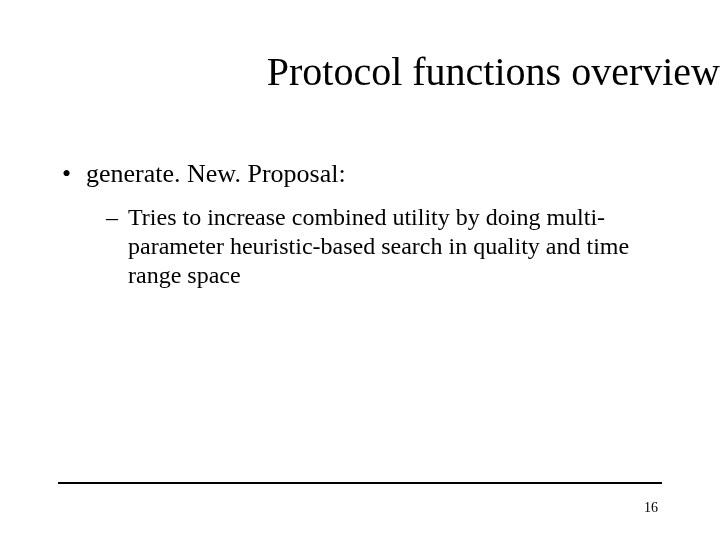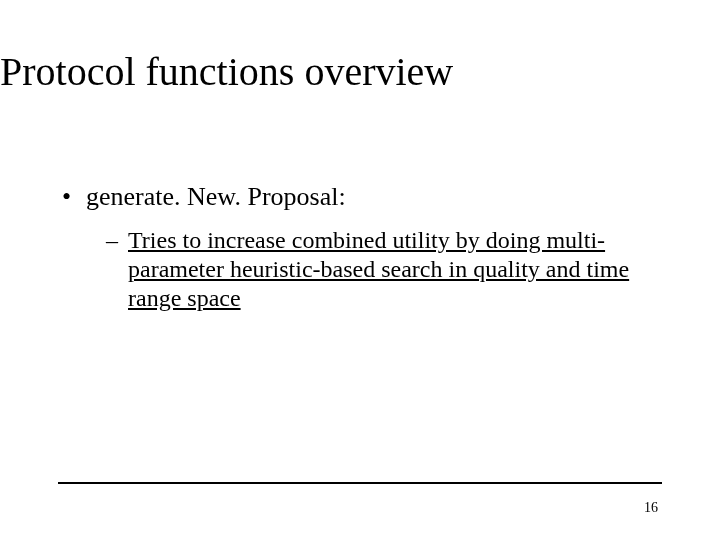--- a/index.html
+++ b/index.html
@@ -16,32 +16,31 @@
     position: relative;
     width: 720px;
     height: 540px;
     box-sizing: border-box;
   }
   .title {
     position: absolute;
     top: 48px;
     left: 0;
     width: 720px;
-    text-align: left;
+    text-align: right;
     font-size: 40px;
     font-weight: 400;
   }
   .body {
     position: absolute;
     top: 158px;
     left: 62px;
     right: 60px;
     font-size: 26px;
     line-height: 1.2;
-    margin-top: 23px;
   }
   .lvl1 {
     margin: 0 0 14px 0;
   }
   .lvl1 .bullet {
     display: inline-block;
     width: 24px;
     vertical-align: top;
   }
   .lvl1 .text {
@@ -55,21 +54,20 @@
   }
   .lvl2 .dash {
     display: inline-block;
     width: 22px;
     vertical-align: top;
   }
   .lvl2 .text {
     display: inline-block;
     vertical-align: top;
     max-width: 520px;
-    text-decoration: underline;
   }
   .footer-rule {
     position: absolute;
     left: 58px;
     right: 58px;
     bottom: 56px;
     border-top: 2px solid #000;
     height: 0;
   }
   .page-number {

